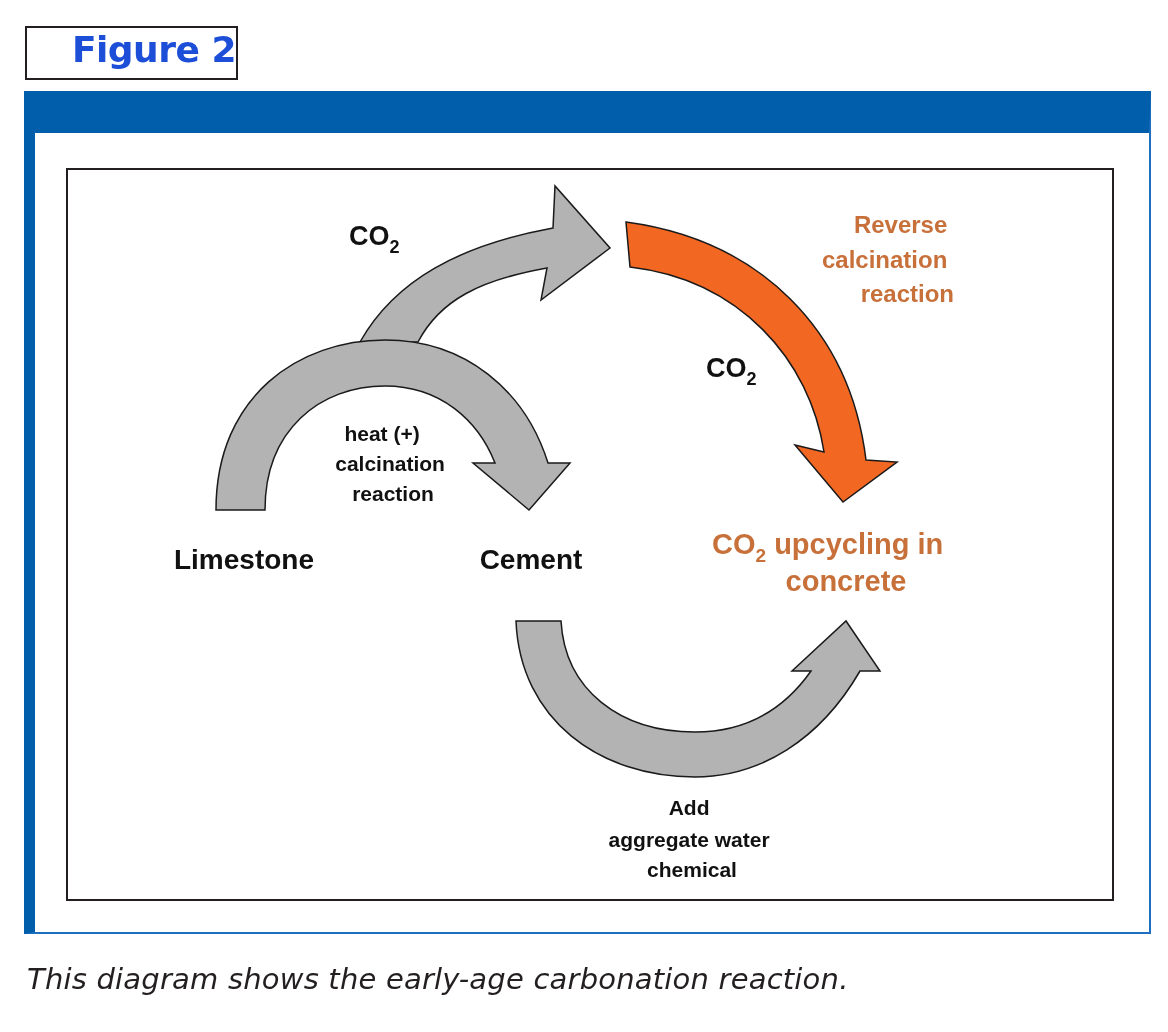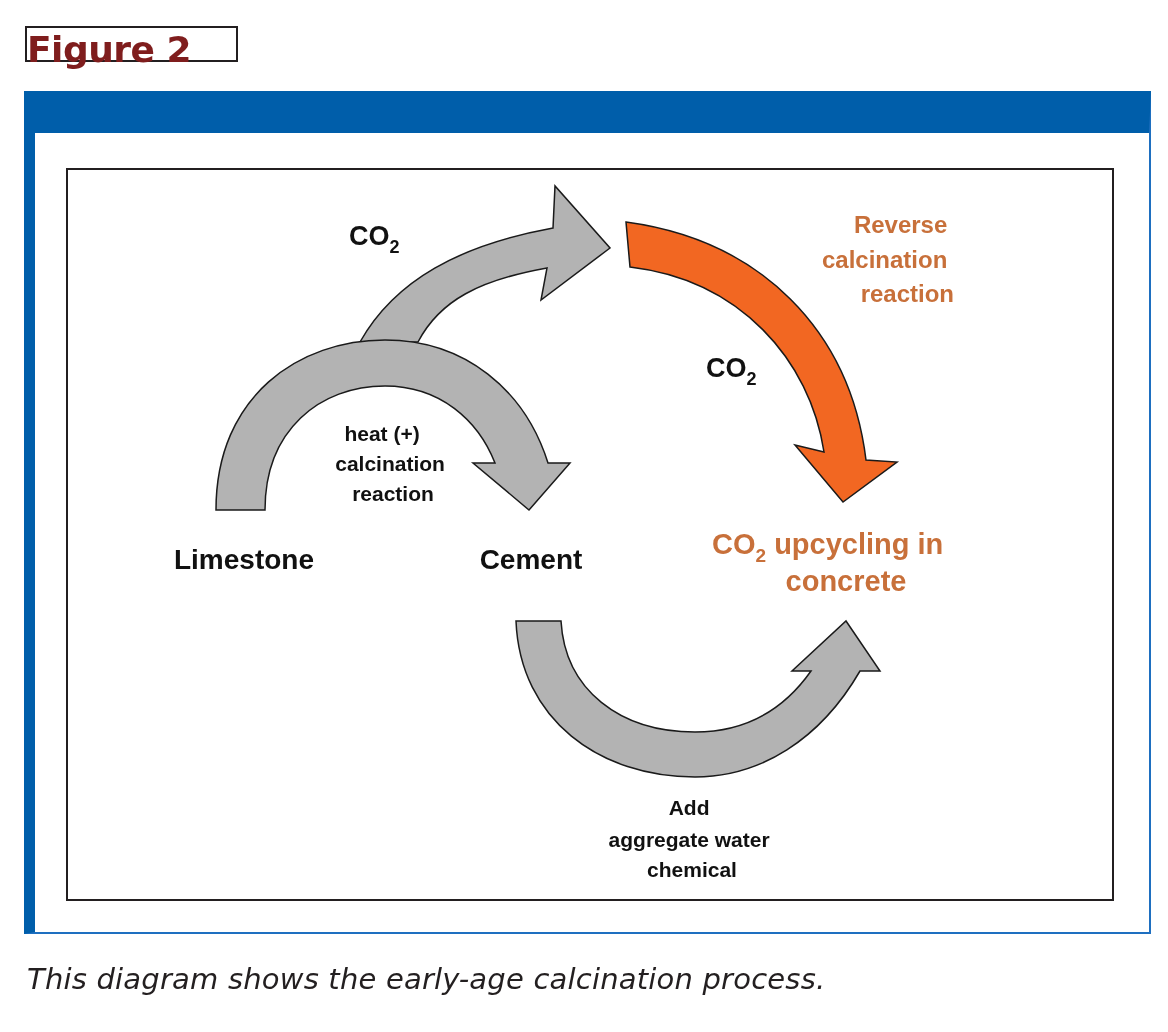--- a/index.html
+++ b/index.html
@@ -1,22 +1,22 @@
 <!DOCTYPE html>
 <html><head>
   <meta charset="utf-8">
   <style>
     html, body { margin: 0; padding: 0; background: #ffffff; }
     body { width: 1168px; height: 1032px; position: relative; overflow: hidden;
            font-family: "Liberation Sans", sans-serif; }
     .fig-label {
-      position: absolute; left: 25px; top: 26px; width: 213px; height: 36px;
+      position: absolute; left: 25px; top: 26px; width: 213px; height: 54px;
       border: 2px solid #231f20; box-sizing: border-box;
       font-family: "DejaVu Sans", sans-serif; font-weight: bold; font-size: 36px;
-      color: #7f1d1d; line-height: 44px; text-align: left; letter-spacing: -0.5px;
+      color: #1d4ed8; line-height: 44px; text-align: right; letter-spacing: -0.5px;
     }
     .frame {
       position: absolute; left: 24px; top: 91px; width: 1127px; height: 843px;
       box-sizing: border-box; border: 2px solid #1e6fc0;
       border-left: 11px solid #005eaa; border-top: 42px solid #005eaa;
       background: #ffffff;
     }
     .inner-box {
       position: absolute; left: 66px; top: 168px; width: 1048px; height: 733px;
       box-sizing: border-box; border: 2px solid #231f20;
@@ -69,13 +69,13 @@
   <text class="lbl" x="712" y="554" font-size="29" fill="#c8703a"><tspan>CO</tspan><tspan dy="8" font-size="19">2</tspan><tspan dy="-8"> upcycling in</tspan></text>
   <text class="lbl" x="846" y="591" text-anchor="middle" font-size="29" fill="#c8703a">concrete</text>
 
   <text class="lbl" text-anchor="middle" font-size="21" fill="#111111">
     <tspan x="692" y="815">Add</tspan>
     <tspan x="692" y="847">aggregate water</tspan>
     <tspan x="692" y="877">chemical</tspan>
   </text>
 </svg>
 
-<div class="caption">This diagram shows the early-age calcination process.</div>
+<div class="caption">This diagram shows the early-age carbonation reaction.</div>
 
 </body></html>

